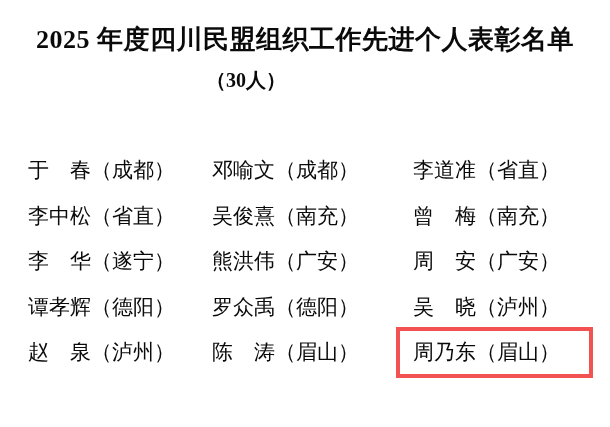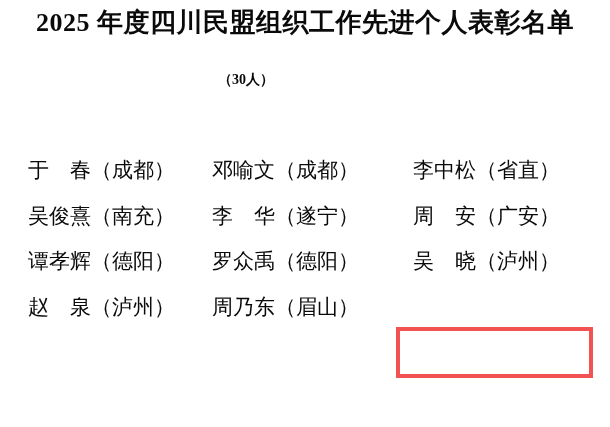--- a/index.html
+++ b/index.html
@@ -5,30 +5,30 @@
   html, body { margin:0; padding:0; }
   .page {
     position:relative;
     width:610px; height:427px;
     background:#ffffff;
     color:#0a0a0a;
     font-family:"Liberation Serif","DejaVu Serif",serif;
     overflow:hidden;
   }
   .title {
-    position:absolute; top:7px; left:0; width:610px;
+    position:absolute; top:24px; left:0; width:610px;
     margin:0; text-align:center;
     font-size:26px; font-weight:bold; line-height:32px;
     letter-spacing:0.5px;
     white-space:pre;
   }
   .subtitle {
     position:absolute; top:68px; left:0; width:492px;
     text-align:center;
-    font-size:14px; font-weight:bold; line-height:24px;
+    font-size:20px; font-weight:bold; line-height:24px;
     white-space:pre;
   }
   .name-list {
     position:absolute; top:147px; left:28px; right:0;
     display:grid;
     grid-template-columns:184px 201px auto;
     grid-template-rows:46px 45px 46px 45px 46px 56px;
     align-items:center;
     font-size:21px;
   }
@@ -46,26 +46,30 @@
 
 <div class="page">
 
   <h1 class="title">2025 年度四川民盟组织工作先进个人表彰名单</h1>
 
   <div class="subtitle">（30人）</div>
 
   <div class="name-list">
     <div class="entry">于　春（成都）</div>
     <div class="entry">邓喻文（成都）</div>
+    <div class="entry">李道准（省直）</div>
     <div class="entry">李中松（省直）</div>
     <div class="entry">吴俊熹（南充）</div>
+    <div class="entry">曾　梅（南充）</div>
     <div class="entry">李　华（遂宁）</div>
+    <div class="entry">熊洪伟（广安）</div>
     <div class="entry">周　安（广安）</div>
     <div class="entry">谭孝辉（德阳）</div>
     <div class="entry">罗众禹（德阳）</div>
     <div class="entry">吴　晓（泸州）</div>
     <div class="entry">赵　泉（泸州）</div>
+    <div class="entry">陈　涛（眉山）</div>
     <div class="entry">周乃东（眉山）</div>
   </div>
 
   <div class="highlight-box" style="border-color:#f25252"></div>
 
 </div>
 
 </body></html>

